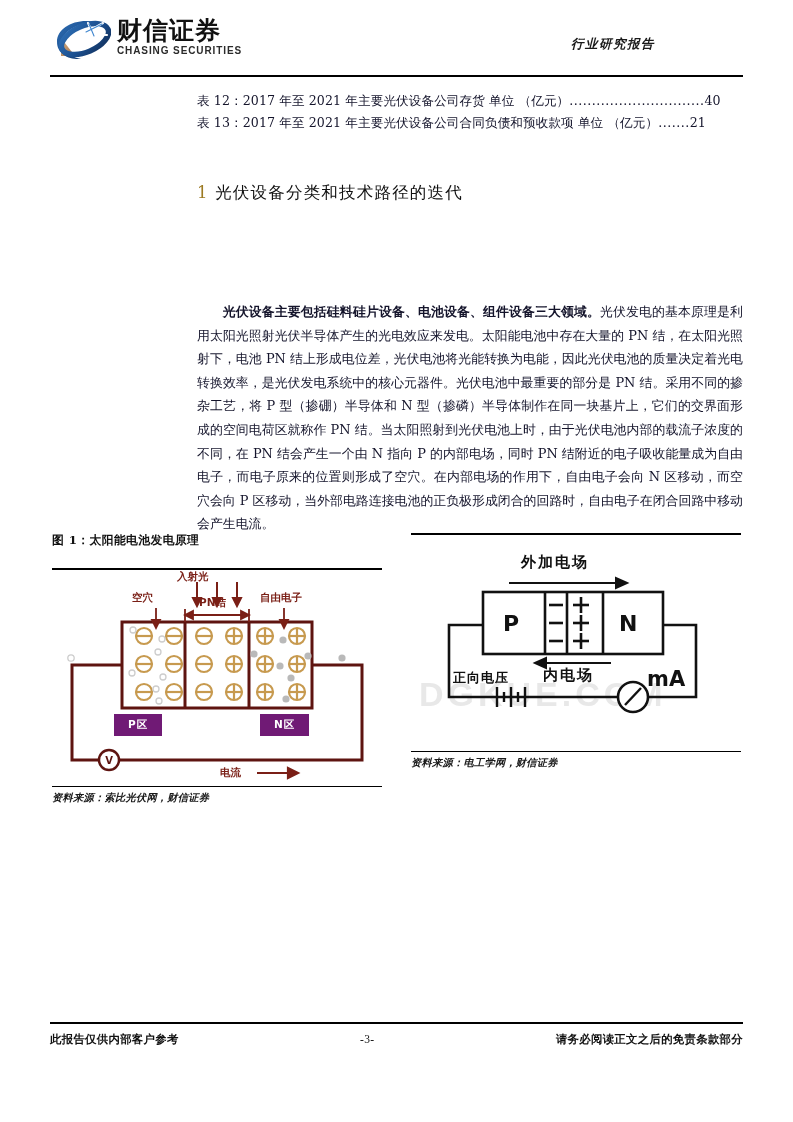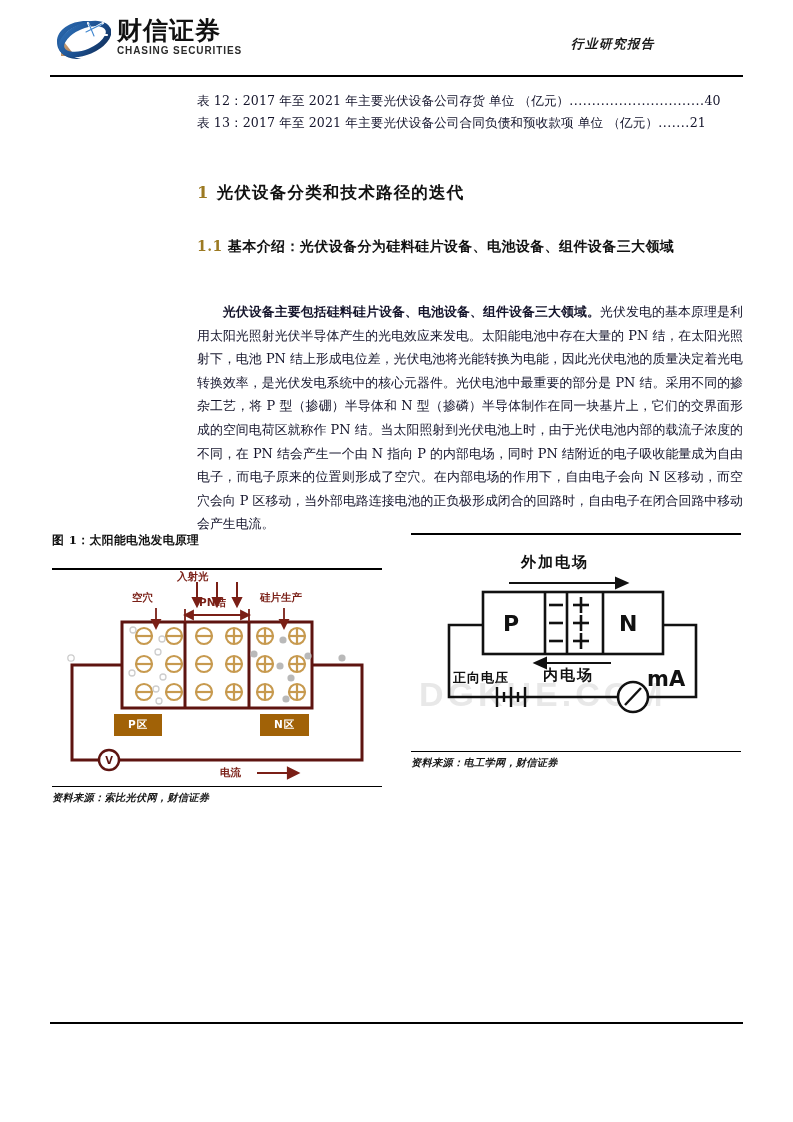--- a/index.html
+++ b/index.html
@@ -101,21 +101,21 @@
     letter-spacing: 0.1px;
   }
   .toc-dots { letter-spacing: 0.5px; }
 
   
   .h1 {
     position: absolute;
     left: 197px;
     top: 182px;
     font-size: 16.5px;
-    font-weight: bold;
+    font-weight: normal;
     letter-spacing: 1.2px;
     color: #111111;
   }
   .h1 .num, .h2 .num { color: #9c7a22; }
   .h2 {
     position: absolute;
     left: 197px;
     top: 238px;
     font-size: 14px;
     font-weight: bold;
@@ -191,21 +191,21 @@
     font-weight: bold;
     color: #7a1f16;
     white-space: nowrap;
   }
   .f1-boxlabel {
     position: absolute;
     font-family: "DejaVu Sans", "Liberation Sans", sans-serif;
     font-size: 10.5px;
     font-weight: bold;
     color: #ffffff;
-    background: #a16207;
+    background: #701a75;
     padding: 4px 14px;
     letter-spacing: 1px;
     white-space: nowrap;
   }
 
   
   .f2-svg { position:absolute; left:0; top:0; }
   .f2-label {
     position: absolute;
     font-family: "DejaVu Sans", "Liberation Sans", sans-serif;
@@ -295,24 +295,20 @@
     </div>
     <div class="toc-line">
       <span>表 13：2017 年至 2021 年主要光伏设备公司合同负债和预收款项 单位 （亿元）</span><span class="toc-dots">.......</span><span>21</span>
     </div>
   </div>
 
   <div class="h1">
     <span class="num">1</span>
     <span>光伏设备分类和技术路径的迭代</span>
   </div>
-  <div class="h2">
-    <span class="num">1.1</span>
-    <span>基本介绍：光伏设备分为硅料硅片设备、电池设备、组件设备三大领域</span>
-  </div>
 
   <div class="para" id="para-1">
     <b>光伏设备主要包括硅料硅片设备、电池设备、组件设备三大领域。</b><span>光伏发电的基本原理是利用太阳光照射光伏半导体产生的光电效应来发电。太阳能电池中存在大量的 PN 结，在太阳光照射下，电池 PN 结上形成电位差，光伏电池将光能转换为电能，因此光伏电池的质量决定着光电转换效率，是光伏发电系统中的核心元器件。光伏电池中最重要的部分是 PN 结。采用不同的掺杂工艺，将 P 型（掺硼）半导体和 N 型（掺磷）半导体制作在同一块基片上，它们的交界面形成的空间电荷区就称作 PN 结。当太阳照射到光伏电池上时，由于光伏电池内部的载流子浓度的不同，在 PN 结会产生一个由 N 指向 P 的内部电场，同时 PN 结附近的电子吸收能量成为自由电子，而电子原来的位置则形成了空穴。在内部电场的作用下，自由电子会向 N 区移动，而空穴会向 P 区移动，当外部电路连接电池的正负极形成闭合的回路时，自由电子在闭合回路中移动会产生电流。</span>
   </div>
 
   <div class="fig" id="fig-1">
     <div class="fig-caption">图 1：太阳能电池发电原理</div>
     <div class="fig-rule-top"></div>
     <div class="fig-body">
 
@@ -436,21 +432,21 @@
             <circle cx="228" cy="96" r="3.6"></circle>
           <circle cx="239" cy="108" r="3.6"></circle>
             <circle cx="234" cy="129" r="3.6"></circle>
           <circle cx="290" cy="88" r="3.6"></circle>
         </g>
       </svg>
 
       <div class="f1-label" style="left:125px; top:0px;">入射光</div>
       <div class="f1-label" style="left:80px; top:21px;">空穴</div>
       <div class="f1-label" style="left:147px; top:26px;">PN结</div>
-      <div class="f1-label" style="left:208px; top:21px;">硅片生产</div>
+      <div class="f1-label" style="left:208px; top:21px;">自由电子</div>
       <div class="f1-boxlabel" style="left:62px; top:144px;">P区</div>
       <div class="f1-boxlabel" style="left:208px; top:144px;">N区</div>
       <div class="f1-label" style="left:168px; top:196px;">电流</div>
     </div>
     <div class="fig-rule-bot"></div>
     <div class="fig-source">资料来源：索比光伏网，财信证券</div>
   </div>
 
   <div class="fig" id="fig-2">
     <div class="fig-rule-top"></div>
@@ -513,14 +509,19 @@
       <div class="f2-label" style="left:132px; top:131px; font-size:15px; letter-spacing:2px;">内电场</div>
       <div class="f2-label" style="left:42px; top:134px; font-size:13px; letter-spacing:1px;">正向电压</div>
       <div class="f2-label" style="left:236px; top:132px; font-size:21px;">mA</div>
     </div>
     <div class="fig-rule-bot"></div>
     <div class="fig-source">资料来源：电工学网，财信证券</div>
   </div>
 
 
   <div class="footer-rule"></div>
+  <div class="footer">
+    <div>此报告仅供内部客户参考</div>
+    <div class="footer-center">-3-</div>
+    <div>请务必阅读正文之后的免责条款部分</div>
+  </div>
 
 </div>
 
 </body></html>

